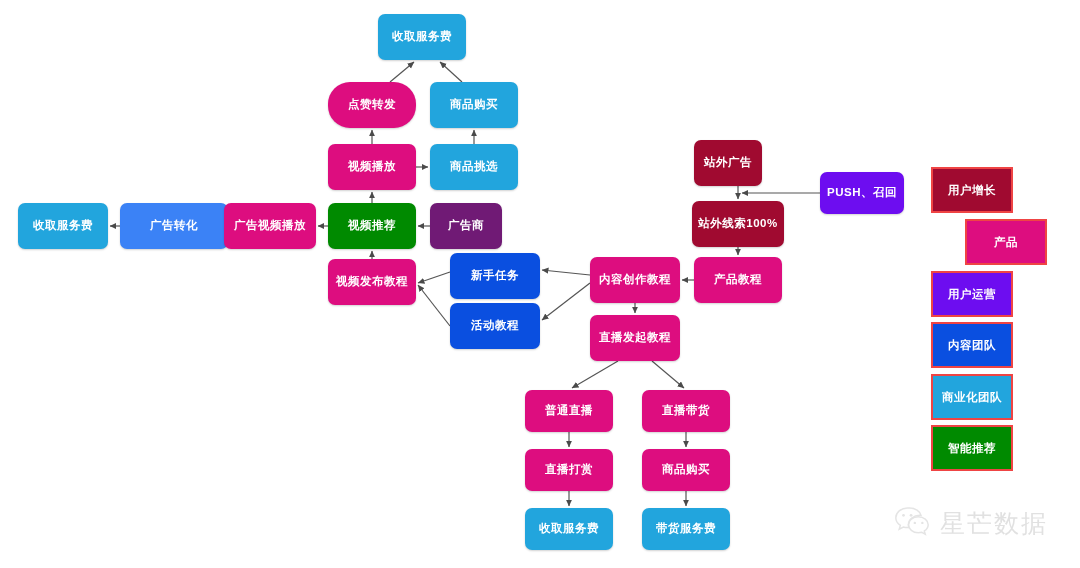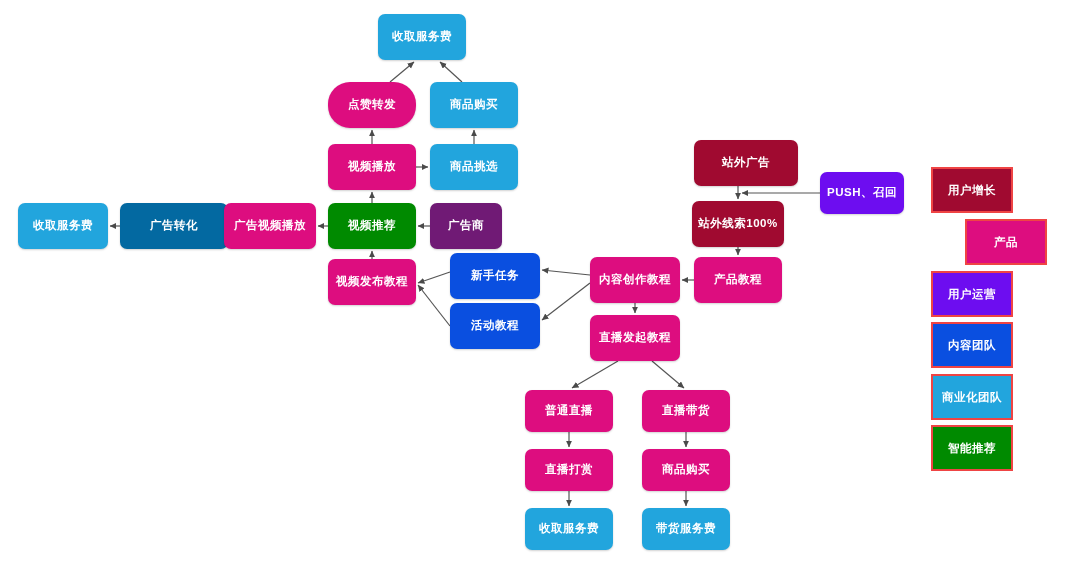--- a/index.html
+++ b/index.html
@@ -105,21 +105,21 @@
       </div>
       <div class="node" style="left: 328px; top: 144px; width: 88px; height: 46px; background: rgb(221, 13, 127);">
         <span>视频播放</span>
       </div>
       <div class="node" style="left: 430px; top: 144px; width: 88px; height: 46px; background: rgb(34, 165, 221);">
         <span>商品挑选</span>
       </div>
       <div class="node" style="left: 18px; top: 203px; width: 90px; height: 46px; background: rgb(34, 165, 221);">
         <span>收取服务费</span>
       </div>
-      <div class="node" style="left: 120px; top: 203px; width: 108px; height: 46px; background: #0369a1; text-align: center;">
+      <div class="node" style="left: 120px; top: 203px; width: 108px; height: 46px; background: #3b82f6; text-align: center;">
         <span>广告转化</span>
       </div>
       <div class="node" style="left: 224px; top: 203px; width: 92px; height: 46px; background: rgb(221, 13, 127);">
         <span>广告视频播放</span>
       </div>
       <div class="node" style="left: 328px; top: 203px; width: 88px; height: 46px; background: rgb(0, 138, 0); font-family: Liberation Mono, monospace;">
         <span>视频推荐</span>
       </div>
       <div class="node" style="left: 430px; top: 203px; width: 72px; height: 46px; background: #701a75;">
         <span>广告商</span>
@@ -132,21 +132,21 @@
       </div>
       <div class="node" style="left: 450px; top: 303px; width: 90px; height: 46px; background: rgb(10, 79, 224);">
         <span>活动教程</span>
       </div>
       <div class="node" style="left: 590px; top: 257px; width: 90px; height: 46px; background: rgb(221, 13, 127);">
         <span>内容创作教程</span>
       </div>
       <div class="node" style="left: 694px; top: 257px; width: 88px; height: 46px; background: rgb(221, 13, 127);">
         <span>产品教程</span>
       </div>
-      <div class="node" style="left: 694px; top: 140px; width: 104px; height: 46px; background: rgb(160, 10, 48);">
+      <div class="node" style="left: 694px; top: 140px; width: 68px; height: 46px; background: rgb(160, 10, 48);">
         <span>站外广告</span>
       </div>
       <div class="node" style="left: 692px; top: 201px; width: 92px; height: 46px; background: rgb(160, 10, 48);">
         <span>站外线索100%</span>
       </div>
       <div class="node" style="left: 820px; top: 172px; width: 84px; height: 42px; background: rgb(109, 13, 240);">
         <span>PUSH、召回</span>
       </div>
       <div class="node" style="left: 590px; top: 315px; width: 90px; height: 46px; background: rgb(221, 13, 127);">
         <span>直播发起教程</span>
@@ -184,13 +184,28 @@
         <span>内容团队</span>
       </div>
       <div class="legend-item" style="left: 931px; top: 374px; width: 82px; height: 46px; background: rgb(34, 165, 221);">
         <span>商业化团队</span>
       </div>
       <div class="legend-item" style="left: 931px; top: 425px; width: 82px; height: 46px; background: rgb(0, 138, 0);">
         <span>智能推荐</span>
       </div>
     </div>
 
+  <div id="watermark" style="left: 893px; top: 505px;">
+    <span class="wm-icon">
+      <svg width="38" height="32" viewBox="0 0 40 34">
+        <g fill="none" stroke="#cfcfcf" stroke-width="1.6">
+          <path d="M15.2 3.2C8.3 3.2 2.8 7.9 2.8 13.6c0 3.3 1.9 6.2 4.8 8.1l-1.2 4 4.4-2.3c1.4.4 2.9.6 4.4.6.5 0 1 0 1.5-.1-.3-.9-.5-1.9-.5-2.9 0-5.6 5.4-10.1 12.1-10.1.4 0 .9 0 1.3.1-1.1-4.5-6.2-7.8-12.2-7.8h-2.2z"></path>
+          <path d="M37.2 21c0-4.7-4.7-8.5-10.5-8.5S16.2 16.3 16.2 21s4.7 8.5 10.5 8.5c1.3 0 2.5-.2 3.7-.5l3.7 2-1-3.4c2.5-1.6 4.1-4 4.1-6.6z"></path>
+        </g>
+        <circle cx="11" cy="11" r="1.5" fill="#cfcfcf"></circle>
+        <circle cx="19" cy="11" r="1.5" fill="#cfcfcf"></circle>
+        <circle cx="23" cy="19" r="1.3" fill="#cfcfcf"></circle>
+        <circle cx="31" cy="19" r="1.3" fill="#cfcfcf"></circle>
+      </svg>
+    </span>
+    <span class="wm-text">星芒数据</span>
+  </div>
 </div>
 
 </body></html>

